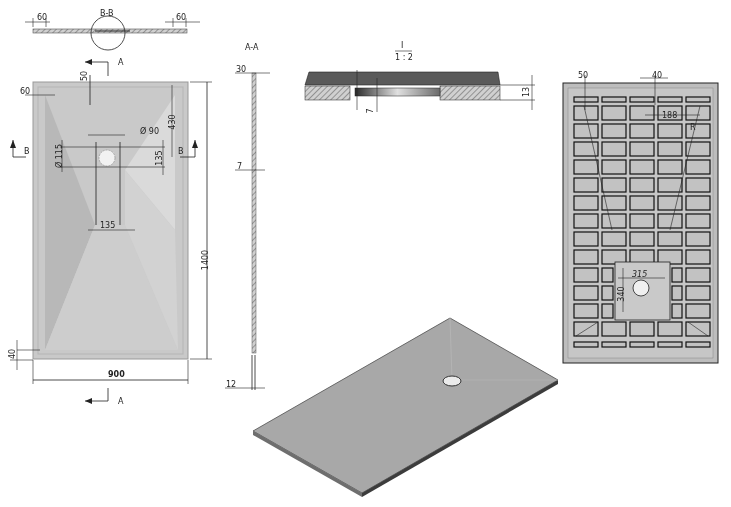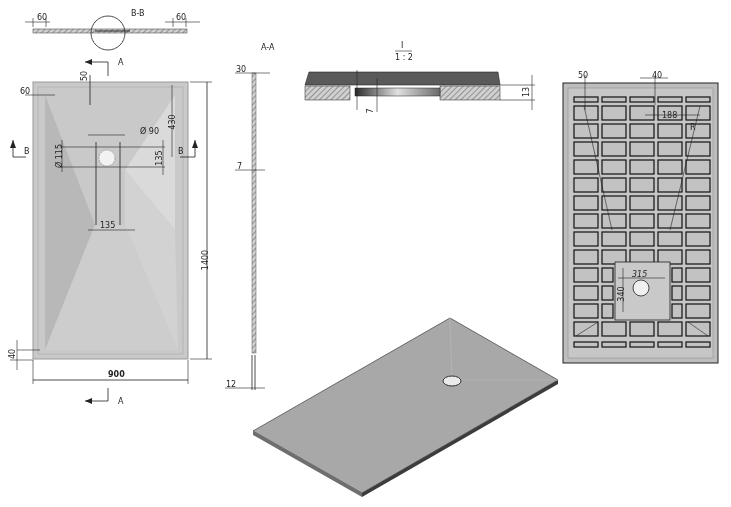--- a/index.html
+++ b/index.html
@@ -209,40 +209,40 @@
     <polygon points="253,431 450,318 558,380 362,493" fill="#9c9c9c"></polygon>
     <polygon points="253,431 450,318 558,380 362,493" fill="#a8a8a8" stroke="#555" stroke-width="0.8"></polygon>
     <polygon points="253,431 362,493 362,497 253,435" fill="#6e6e6e"></polygon>
     <polygon points="362,493 558,380 558,384 362,497" fill="#3c3c3c"></polygon>
     <line x1="450" y1="318" x2="452" y2="380" stroke="#b6b6b6" stroke-width="0.8"></line>
     <line x1="452" y1="380" x2="558" y2="380" stroke="#b6b6b6" stroke-width="0.6"></line>
     <ellipse cx="452" cy="381" rx="9" ry="5" fill="#eaeaea" stroke="#333" stroke-width="1"></ellipse>
   </g>
 </svg>
 
-<span class="lbl" style="left:100px;top:10px;margin-left:31px;">B-B</span>
+<span class="lbl" style="left:100px;top:10px;">B-B</span>
 <span class="lbl" style="left:37px;top:14px;">60</span>
 <span class="lbl" style="left:176px;top:14px;">60</span>
 
 <span class="lbl" style="left:118px;top:59px;">A</span>
 <span class="lbl rot" style="left:80px;top:72px;">50</span>
 <span class="lbl" style="left:20px;top:88px;">60</span>
 <span class="lbl" style="left:96px;top:128px;padding-left:44px;">Ø 90</span>
 <span class="lbl rot" style="left:48px;top:152px;">Ø 115</span>
 <span class="lbl rot" style="left:165px;top:118px;">430</span>
 <span class="lbl rot" style="left:152px;top:154px;">135</span>
 <span class="lbl" style="left:100px;top:222px;">135</span>
 <span class="lbl rot" style="left:196px;top:256px;">1400</span>
 <span class="lbl" style="left:108px;top:371px;font-weight:bold;">900</span>
 <span class="lbl rot" style="left:8px;top:350px;">40</span>
 <span class="lbl" style="left:24px;top:148px;">B</span>
 <span class="lbl" style="left:178px;top:148px;">B</span>
 <span class="lbl" style="left:118px;top:398px;">A</span>
 
-<span class="lbl" style="left:261px;top:44px;text-align:right;">A-A</span>
+<span class="lbl" style="left:245px;top:44px;text-align:right;">A-A</span>
 <span class="lbl" style="left:236px;top:66px;text-align:center;">30</span>
 <span class="lbl" style="left:237px;top:163px;">7</span>
 <span class="lbl" style="left:226px;top:381px;">12</span>
 
 <span class="lbl" style="left:401px;top:42px;">I</span>
 <span class="lbl" style="left:395px;top:54px;">1 : 2</span>
 <span class="lbl rot" style="left:522px;top:88px;">13</span>
 <span class="lbl rot" style="left:368px;top:107px;">7</span>
 
 <span class="lbl" style="left:578px;top:72px;">50</span>

